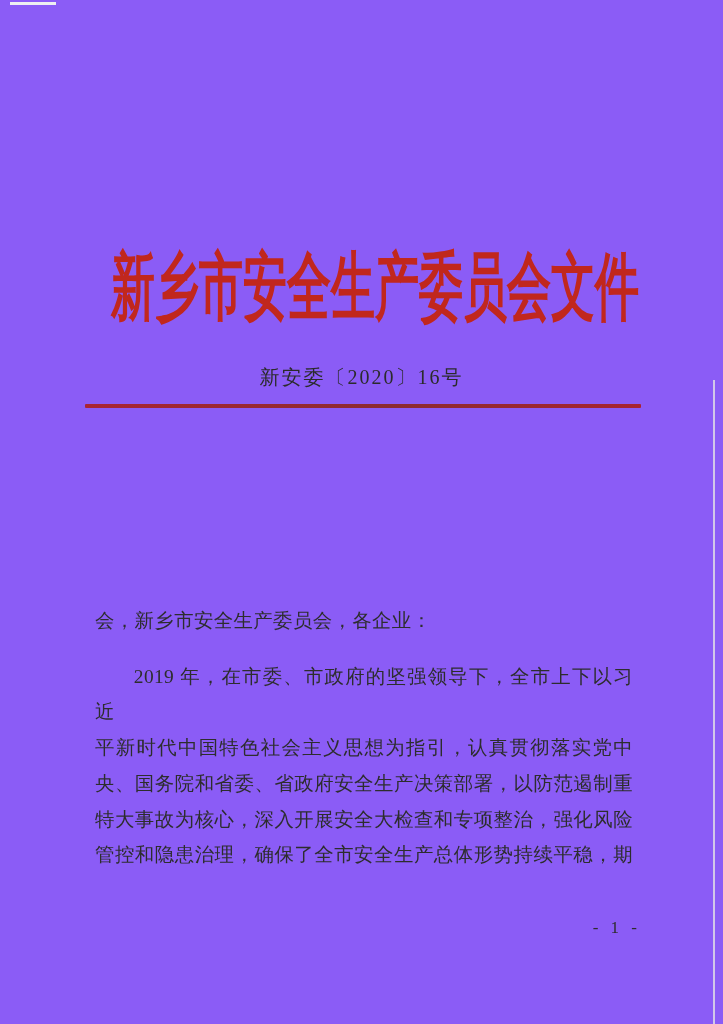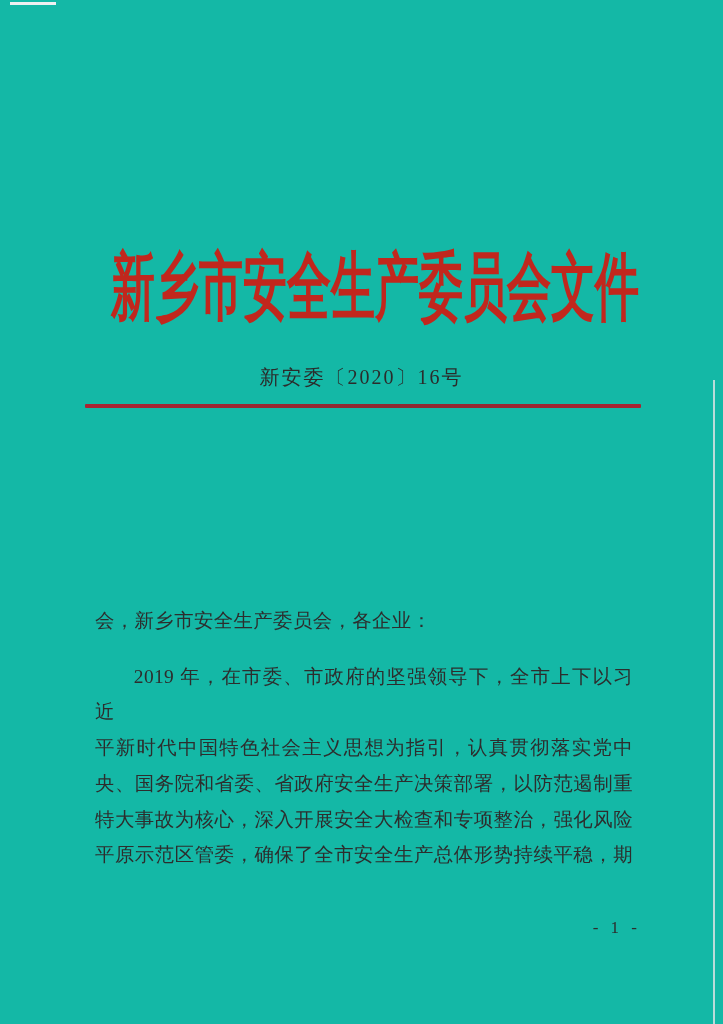--- a/index.html
+++ b/index.html
@@ -5,21 +5,21 @@
   * { margin: 0; padding: 0; box-sizing: border-box; }
   html, body { background: #ffffff; }
   body {
     width: 723px; height: 1024px;
     position: relative;
     font-family: "Liberation Serif", "DejaVu Serif", serif;
     overflow: hidden;
   }
   .page {
     position: absolute; inset: 0;
-    background: #14b8a6;
+    background: #8b5cf6;
   }
   
   .scan-edge-right {
     position: absolute; top: 380px; right: 8px; width: 2px; height: 644px;
     background: #e3e4e6; opacity: .8;
   }
   .scan-mark-topleft {
     position: absolute; top: 2px; left: 10px; width: 46px; height: 3px;
     background: #eef0f1;
   }
@@ -98,18 +98,18 @@
 
   <div class="red-rule"></div>
 
 
   <div class="body-block">
     <div class="body-line short">会，新乡市安全生产委员会，各企业：</div>
     <div class="body-line indent">2019 年，在市委、市政府的坚强领导下，全市上下以习近</div>
     <div class="body-line">平新时代中国特色社会主义思想为指引，认真贯彻落实党中</div>
     <div class="body-line">央、国务院和省委、省政府安全生产决策部署，以防范遏制重</div>
     <div class="body-line">特大事故为核心，深入开展安全大检查和专项整治，强化风险</div>
-    <div class="body-line">平原示范区管委，确保了全市安全生产总体形势持续平稳，期</div>
+    <div class="body-line">管控和隐患治理，确保了全市安全生产总体形势持续平稳，期</div>
   </div>
 
   <div class="page-number">- 1 -</div>
 
 </div>
 
 </body></html>

